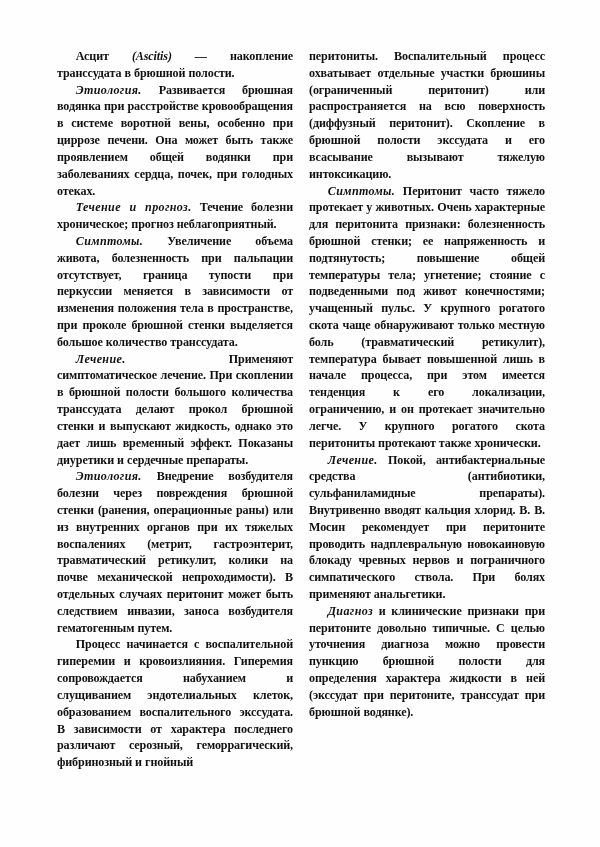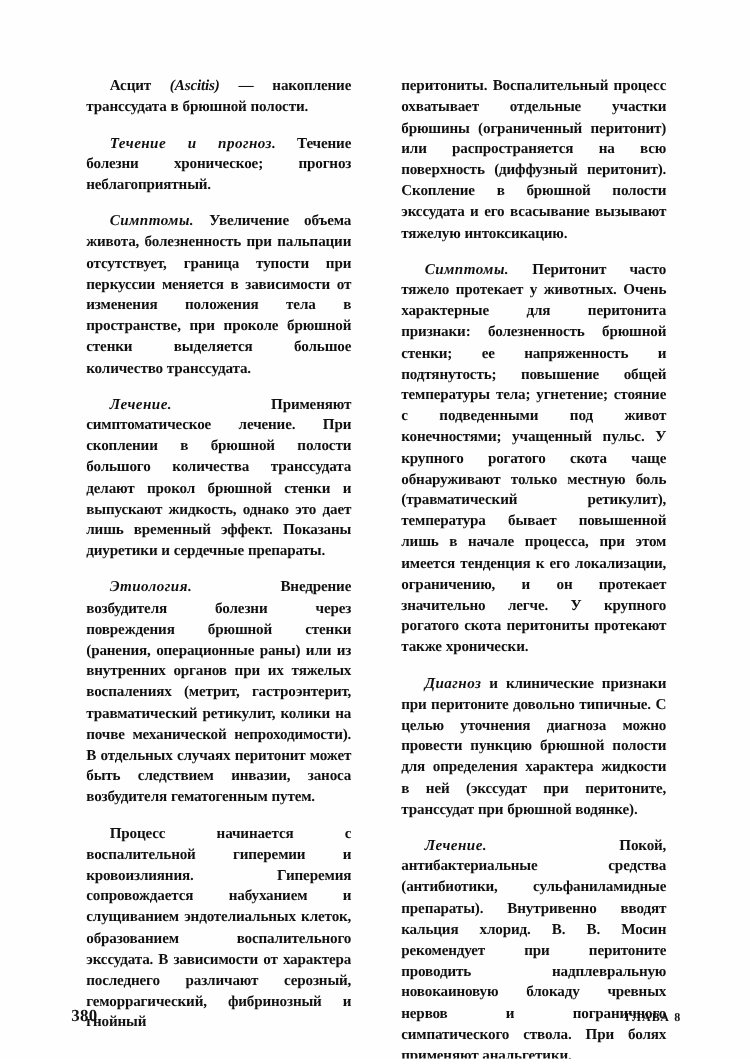--- a/index.html
+++ b/index.html
@@ -30,21 +30,21 @@
   .col {
     width: 236px;
     font-size: 12.1px;
     line-height: 16.82px;
     text-align: justify;
     text-justify: inter-word;
     hyphens: manual;
     -webkit-hyphens: manual;
   }
   .col p {
-    margin: 12px;
+    margin: 0;
     text-indent: 1.55em;
     font-weight: 700;
     letter-spacing: -0.12px;
     word-spacing: 0.2px;
   }
   .col p.noindent {
     text-indent: 0;
   }
   .term {
     font-weight: 700;
@@ -85,20 +85,21 @@
 <body>
 
 <div class="page">
 
   <div class="columns">
 
     <div class="col">
 
       <p><span class="term">Асцит</span> <span class="latin">(Ascitis)</span><span> — накопление транссудата в брюшной полости.</span></p>
 
+      <p><span class="head-it">Этиология.</span><span> Развивается брюшная водянка при расстройстве кровообращения в системе воротной вены, особенно при циррозе печени. Она может быть также проявлением общей водянки при заболеваниях сердца, почек, при голодных отеках.</span></p>
 
       <p><span class="head-it">Течение и прогноз.</span><span> Течение болезни хроническое; прогноз неблагоприятный.</span></p>
 
       <p><span class="head-it">Симптомы.</span><span> Увеличение объема живота, болезненность при пальпации отсутствует, граница тупости при перкуссии меняется в зависимости от изменения положения тела в пространстве, при проколе брюшной стенки выделяется большое количество транссудата.</span></p>
 
       <p><span class="head-it">Лечение.</span><span> Применяют симптоматическое лечение. При скоплении в брюшной полости большого количества транссудата делают прокол брюшной стенки и выпускают жидкость, однако это дает лишь временный эффект. Показаны диуретики и сердечные препараты.</span></p>
 
 
       <p><span class="head-it">Этиология.</span><span> Внедрение возбудителя болезни через повреждения брюшной стенки (ранения, операционные раны) или из внутренних органов при их тяжелых воспалениях (метрит, гастроэнтерит, травматический ретикулит, колики на почве механической непроходимости). В отдельных случаях перитонит может быть следствием инвазии, заноса возбудителя гематогенным путем.</span></p>
 
@@ -106,27 +107,23 @@
 
     </div>
 
     <div class="col">
 
       <p class="noindent"><span>перитониты. Воспалительный процесс охватывает отдельные участки брюшины (ограниченный перитонит) или распространяется на всю поверхность (диффузный перитонит). Скопление в брюшной полости экссудата и его всасывание вызывают тяжелую интоксикацию.</span></p>
 
       <p><span class="head-it">Симптомы.</span><span> Перитонит часто тяжело протекает у животных. Очень характерные для перитонита признаки: болезненность брюшной стенки; ее напряженность и подтянутость; повышение общей температуры тела; угнетение; стояние с подведенными под живот конечностями; учащенный пульс. У крупного рогатого скота чаще обнаруживают только местную боль (травматический ретикулит), температура бывает повышенной лишь в начале процесса, при этом имеется тенденция к его локализации, ограничению, и он протекает значительно легче. У крупного рогатого скота перитониты протекают также хронически.</span></p>
 
 
+      <p><span class="head-it">Лечение.</span><span> Покой, антибактериальные средства (антибиотики, сульфаниламидные препараты). Внутривенно вводят кальция хлорид. В. В. Мосин рекомендует при перитоните проводить надплевральную новокаиновую блокаду чревных нервов и пограничного симпатического ствола. При болях применяют анальгетики.</span></p>
+
       <p><span class="head-it">Диагноз</span><span> и клинические признаки при перитоните довольно типичные. С целью уточнения диагноза можно провести пункцию брюшной полости для определения характера жидкости в ней (экссудат при перитоните, транссудат при брюшной водянке).</span></p>
-
-      <p><span class="head-it">Лечение.</span><span> Покой, антибактериальные средства (антибиотики, сульфаниламидные препараты). Внутривенно вводят кальция хлорид. В. В. Мосин рекомендует при перитоните проводить надплевральную новокаиновую блокаду чревных нервов и пограничного симпатического ствола. При болях применяют анальгетики.</span></p>
 
 
     </div>
 
   </div>
 
-  <div class="footer">
-    <span class="folio">380</span>
-    <span class="runhead">ГЛАВА 8</span>
-  </div>
 
 </div>
 
 </body></html>

